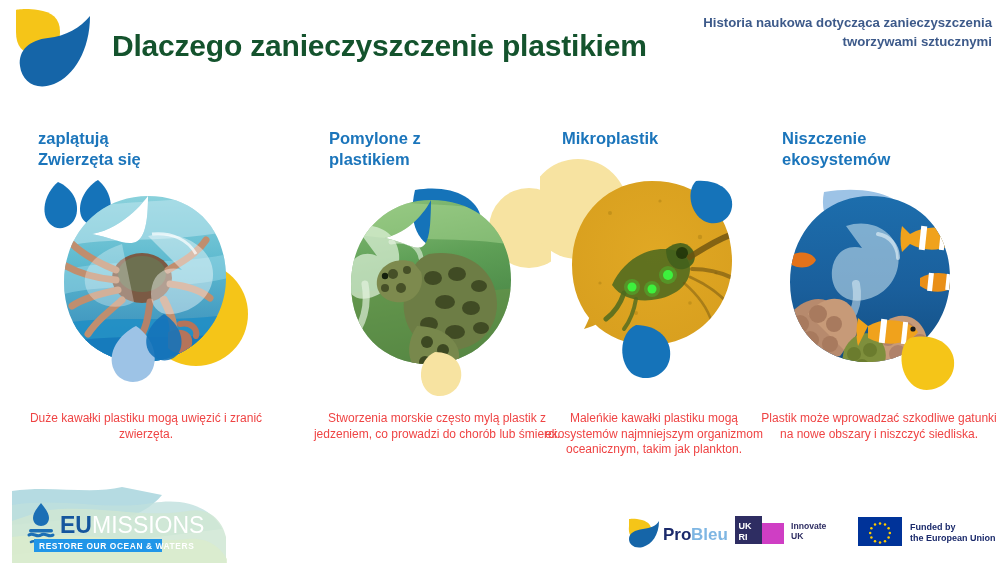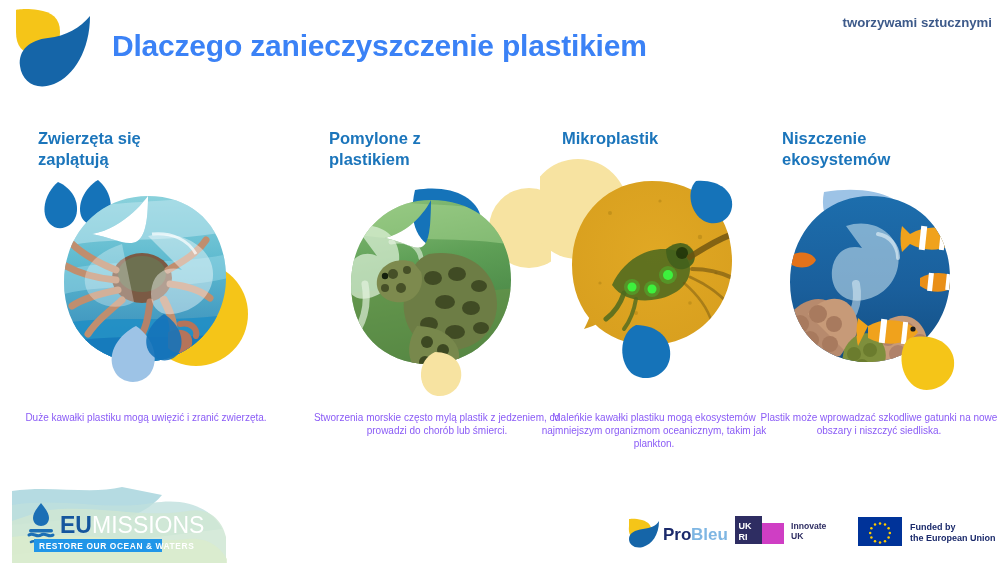--- a/index.html
+++ b/index.html
@@ -7,21 +7,21 @@
     width:1000px;height:563px;overflow:hidden;background:#ffffff;
     font-family:"Liberation Sans", sans-serif;position:relative;
   }
   .slide{position:absolute;inset:0;background:#fff;}
 
   
   .brand-mark{position:absolute;left:4px;top:2px;width:104px;height:104px;}
   .title{
     position:absolute;left:112px;top:28px;width:560px;
     font-size:30px;font-weight:bold;line-height:1.22;
-    color:#3b82f6;letter-spacing:-0.2px;
+    color:#14532d;letter-spacing:-0.2px;
   }
   .kicker{
     position:absolute;right:8px;top:14px;width:340px;
     text-align:right;font-size:13.2px;font-weight:bold;line-height:1.42;
     color:#3d5a8a;
   }
 
   
   .cols{position:absolute;left:0;top:128px;width:1000px;height:400px;}
   .col{position:absolute;top:0;width:230px;}
@@ -34,21 +34,21 @@
     font-size:16.5px;font-weight:bold;line-height:1.28;color:#1b75bb;
     margin:0 0 4px 8px;
   }
   .col.c2 .col-head,.col.c3 .col-head{margin-left:22px;}
 
   .figure{position:relative;width:230px;height:232px;}
   .fig-inner{position:absolute;left:0;top:0;width:230px;height:232px;}
 
   .caption{
     position:absolute;top:283px;width:230px;text-align:center;
-    font-size:10px;line-height:1.30;color:#8b5cf6;
+    font-size:12px;line-height:1.30;color:#ef4444;
   }
   .col.c0 .caption{left:-6px;width:244px;}
   .col.c1 .caption{left:-8px;width:248px;}
   .col.c2 .caption{left:0px;width:228px;}
   .col.c3 .caption{left:-6px;width:250px;}
 
   
   .eu-missions{position:absolute;left:12px;bottom:0;width:215px;height:78px;}
   .probleu-logo{position:absolute;left:625px;bottom:14px;width:120px;height:34px;}
   .ukri-logo{position:absolute;left:735px;bottom:16px;width:115px;height:34px;}
@@ -65,29 +65,30 @@
       <path d="M12 8 C12 8 20 6 34 8 C48 10 56 16 56 30 C56 44 46 52 32 52 C18 52 12 44 12 30 Z" fill="#f5c518"></path>
       <path d="M86 14 C86 48 70 74 50 82 C32 89 18 80 16 64 C14 48 26 38 44 36 C62 34 76 26 86 14 Z" fill="#1565a8"></path>
     </svg>
   </div>
 
   <div class="title">
     <div>Dlaczego zanieczyszczenie plastikiem</div>
   </div>
 
   <div class="kicker">
+    <div>Historia naukowa dotycząca zanieczyszczenia</div>
     <div>tworzywami sztucznymi</div>
   </div>
 
   <div class="cols">
 
     <div class="col c0">
       <div class="col-head">
+        <div>zaplątują</div>
         <div>Zwierzęta się</div>
-        <div>zaplątują</div>
       </div>
       <div class="figure">
         <svg class="fig-inner" viewBox="0 0 230 232" width="230" height="232" aria-hidden="true">
           <defs>
             <clipPath id="clip1">
               <path d="M118 22 C166 22 196 56 196 104 C196 150 160 188 112 188
                        C66 188 34 156 34 108 C34 60 70 22 118 22 Z
                        M118 22 C118 22 96 54 62 60 C96 66 118 90 118 22 Z"></path>
             </clipPath>
             <linearGradient id="g1a" x1="0" y1="0" x2="0" y2="1">

